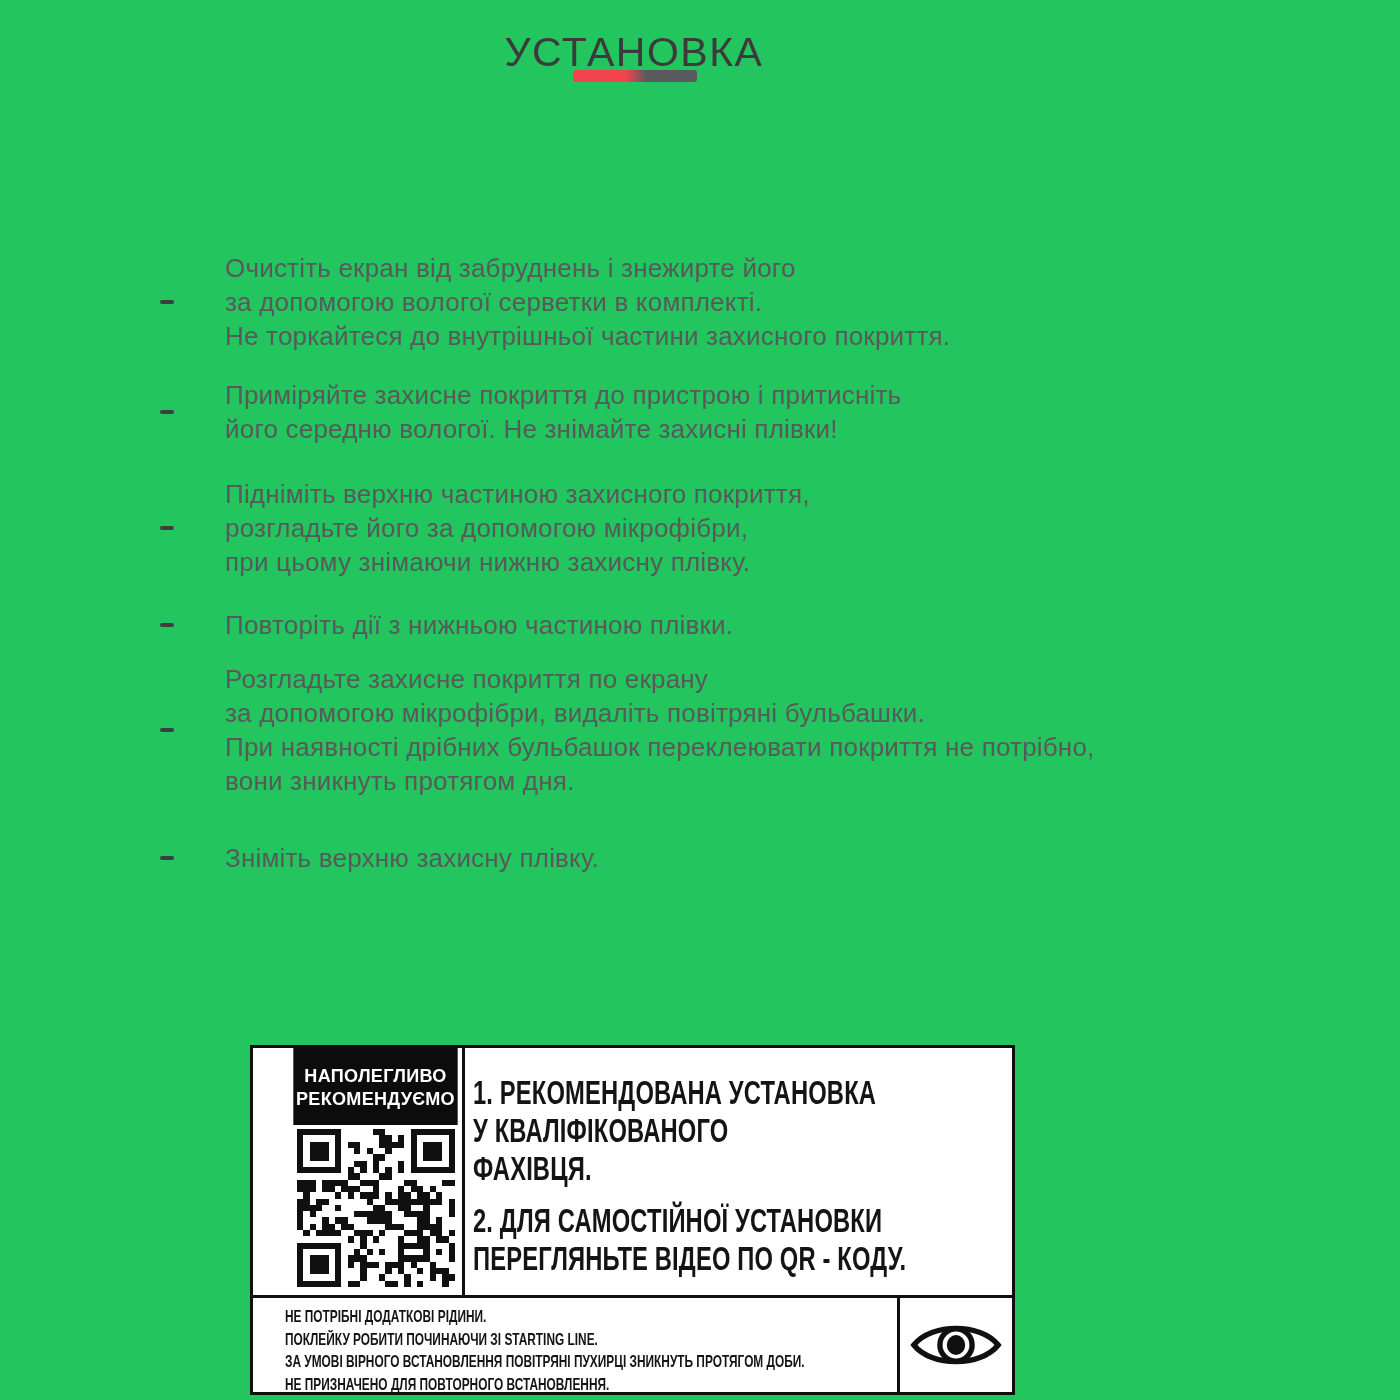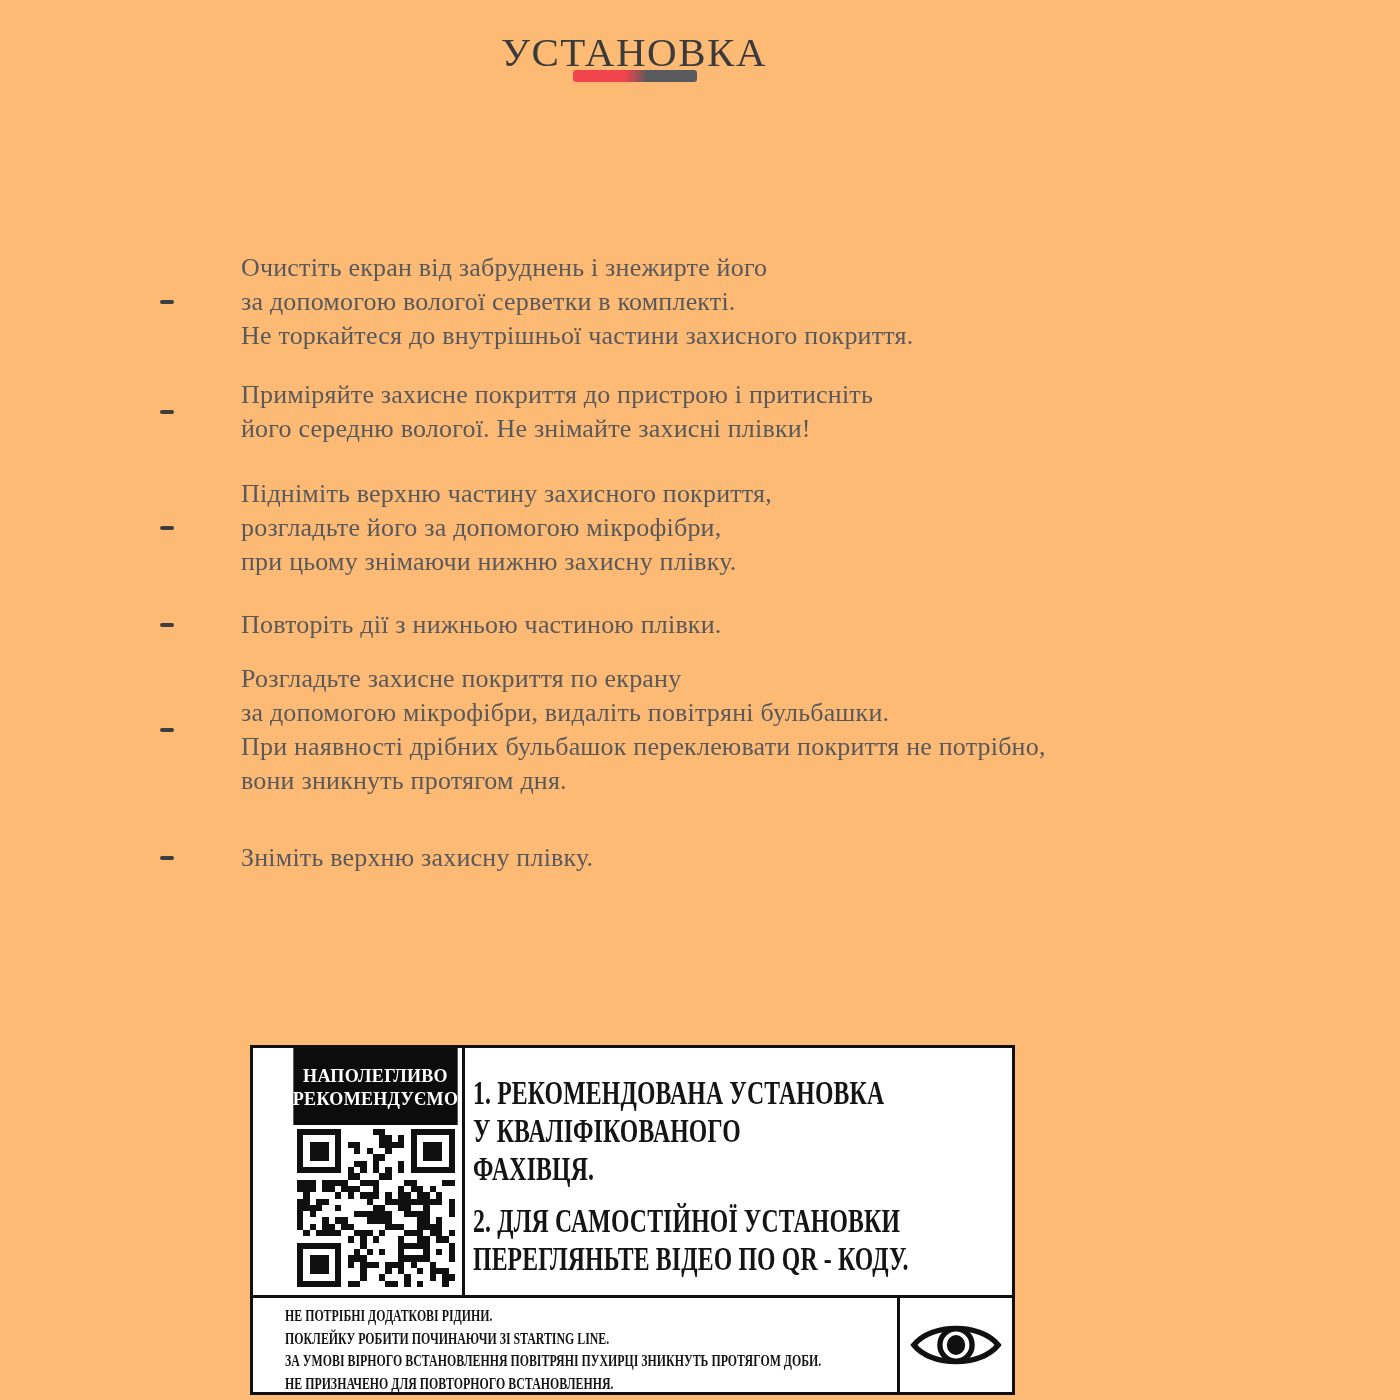--- a/index.html
+++ b/index.html
@@ -1,28 +1,28 @@
 <!DOCTYPE html>
 <html><head>
 <meta charset="utf-8">
 <style>
   html,body{margin:0;padding:0;background:#fff;}
-  .canvas{position:relative;width:1400px;height:1400px;background:#fdba74;overflow:hidden;
-          font-family:Liberation Serif, serif;}
+  .canvas{position:relative;width:1400px;height:1400px;background:#22c55e;overflow:hidden;
+          font-family:Liberation Sans, sans-serif;}
 
   
   .title{position:absolute;left:0;top:2px;width:1268px;text-align:center;
          font-size:41px;line-height:46px;font-weight:normal;color:#3b3b3b;letter-spacing:1.5px;}
 
   
   .divider{position:absolute;left:573px;top:70px;width:124px;height:12px;border-radius:3px;
            background:linear-gradient(90deg,#f2444d 0%,#f2444d 42%,#595a5e 60%,#595a5e 100%);}
 
   
-  .step{position:absolute;left:160px;display:flex;align-items:center;gap:16px;}
+  .step{position:absolute;left:160px;display:flex;align-items:center;}
   .dash{width:14px;height:4.5px;background:#3e3e3e;border-radius:2px;flex:0 0 auto;}
   .step-text{margin-left:51px;white-space:pre-line;font-size:26px;line-height:34px;
              color:#59595b;letter-spacing:0.2px;}
   .s1{top:251px;} .s2{top:378px;} .s3{top:477px;} .s4{top:608px;} .s5{top:662px;} .s6{top:841px;text-align:right;}
 
   
   .rbox{position:absolute;left:250px;top:1045px;width:765px;height:350px;box-sizing:border-box;
         border:3px solid #101010;display:flex;flex-direction:column;background:#fff;}
   .rbox-main{flex:1;display:flex;min-height:0;}
   .rbox-left{width:212px;flex:0 0 auto;box-sizing:border-box;border-right:3px solid #101010;
@@ -60,21 +60,21 @@
 за допомогою вологої серветки в комплекті.
 Не торкайтеся до внутрішньої частини захисного покриття.</div>
   </div>
   <div class="step s2">
     <span class="dash"></span>
     <div class="step-text">Приміряйте захисне покриття до пристрою і притисніть
 його середню вологої. Не знімайте захисні плівки!</div>
   </div>
   <div class="step s3">
     <span class="dash"></span>
-    <div class="step-text">Підніміть верхню частину захисного покриття,
+    <div class="step-text">Підніміть верхню частиною захисного покриття,
 розгладьте його за допомогою мікрофібри,
 при цьому знімаючи нижню захисну плівку.</div>
   </div>
   <div class="step s4">
     <span class="dash"></span>
     <div class="step-text">Повторіть дії з нижньою частиною плівки.</div>
   </div>
   <div class="step s5">
     <span class="dash"></span>
     <div class="step-text">Розгладьте захисне покриття по екрану

